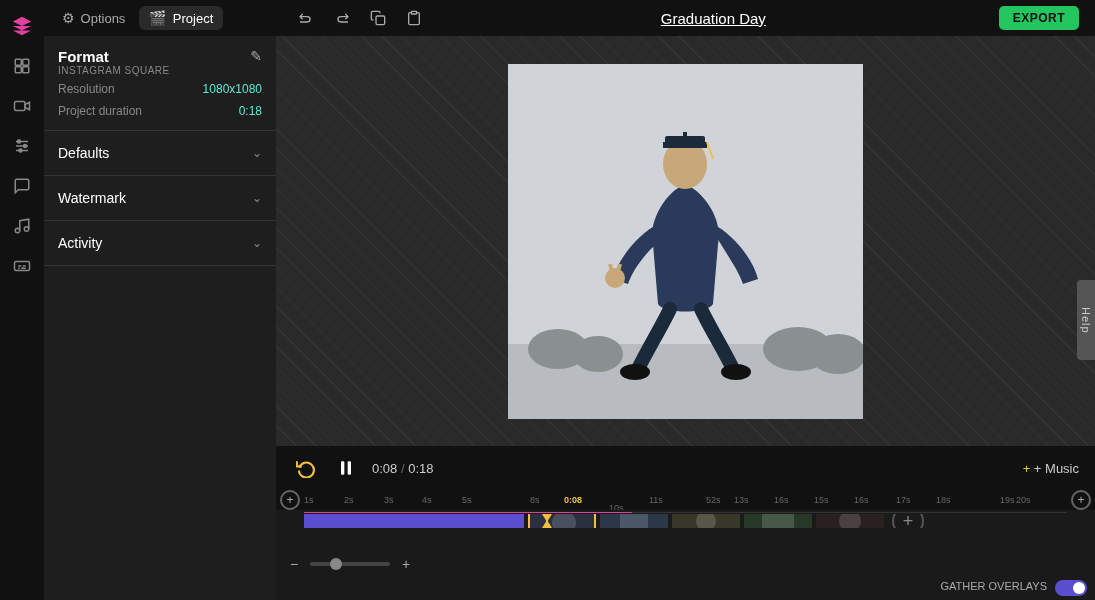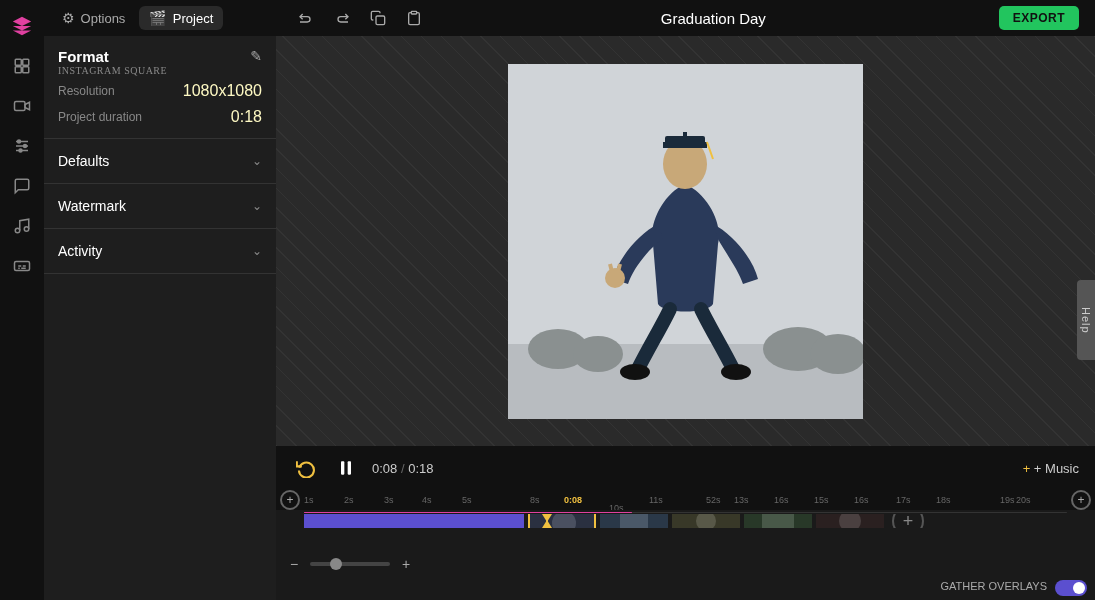--- a/index.html
+++ b/index.html
@@ -84,40 +84,39 @@
     }
     .format-title {
       font-size: 15px;
       font-weight: 600;
       color: #fff;
     }
     .format-subtitle {
       font-size: 10px;
       color: #888;
       letter-spacing: 0.5px;
-      font-family: Liberation Serif, serif;
     }
     .edit-icon {
       color: #aaa;
       cursor: pointer;
       font-size: 14px;
     }
     .format-row {
       display: flex;
       justify-content: space-between;
       align-items: center;
       padding: 4px 0;
     }
     .format-label {
       font-size: 12px;
       color: #888;
     }
     .format-value {
-      font-size: 16px;
-      color: #fef9c3;
+      font-size: 12px;
+      color: #5eead4;
     }
 
     
     .collapsible-section {
       border-bottom: 1px solid #333;
     }
     .collapsible-header {
       display: flex;
       justify-content: space-between;
       align-items: center;
@@ -163,20 +162,21 @@
       align-items: center;
       justify-content: center;
       cursor: pointer;
       color: #aaa;
       border-radius: 4px;
     }
     .project-title {
       font-size: 15px;
       font-weight: 500;
       color: #fff;
+      text-decoration: underline;
     }
     .export-btn {
       background: #22c55e;
       color: #111;
       font-weight: 700;
       font-size: 12px;
       padding: 5px 14px;
       border-radius: 5px;
       cursor: pointer;
       letter-spacing: 0.5px;

